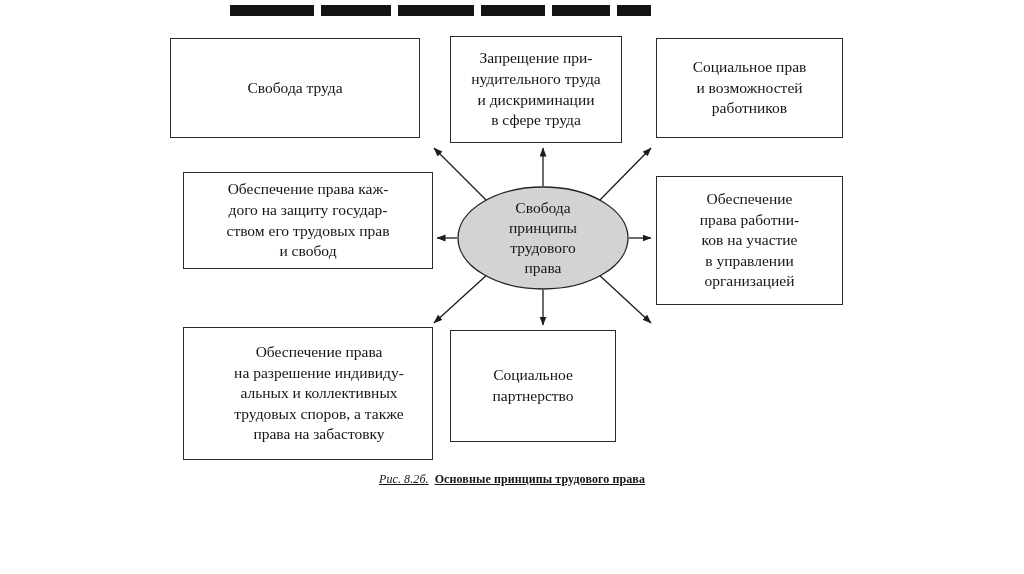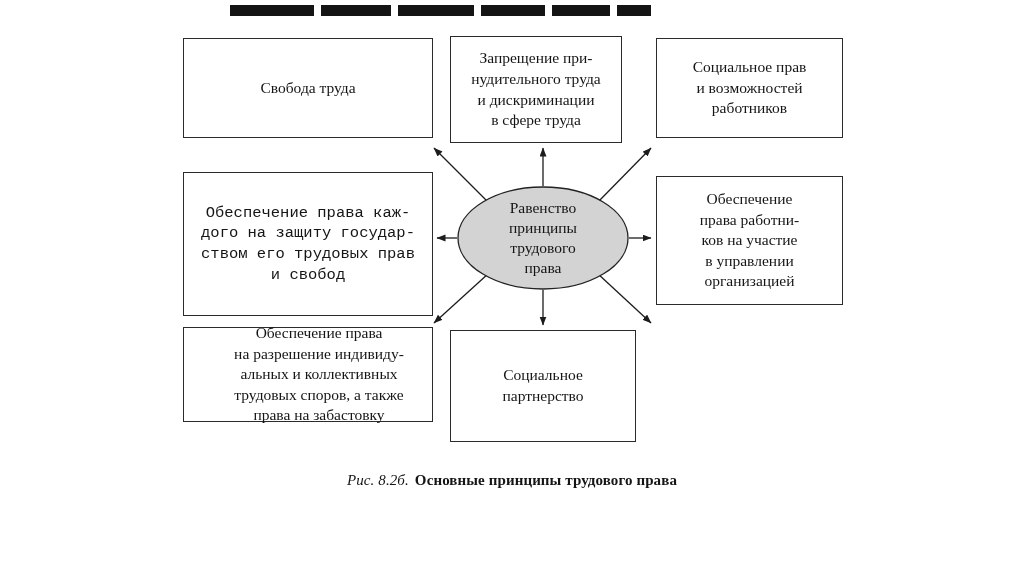--- a/index.html
+++ b/index.html
@@ -58,22 +58,23 @@
     width: 1024px;
     height: 574px;
     z-index: 1;
   }
   .caption {
     position: absolute;
     left: 0;
     top: 472px;
     width: 100%;
     text-align: center;
-    font-size: 15px;
+    font-size: 12px;
     letter-spacing: 0.1px;
+    text-decoration: underline;
   }
   .caption .prefix {
     font-style: italic;
     margin-right: 6px;
   }
   .caption .main {
     font-weight: bold;
   }
 </style>
 </head>
@@ -102,47 +103,47 @@
       <line x1="597" y1="203" x2="651" y2="148" marker-end="url(#arrow)"></line>
       <line x1="457" y1="238" x2="437" y2="238" marker-end="url(#arrow)"></line>
       <line x1="629" y1="238" x2="651" y2="238" marker-end="url(#arrow)"></line>
       <line x1="489" y1="273" x2="434" y2="323" marker-end="url(#arrow)"></line>
       <line x1="543" y1="290" x2="543" y2="325" marker-end="url(#arrow)"></line>
       <line x1="597" y1="273" x2="651" y2="323" marker-end="url(#arrow)"></line>
     </g>
     <ellipse cx="543" cy="238" rx="85" ry="51" fill="#d3d3d3" stroke="#222222" stroke-width="1.3"></ellipse>
   </svg>
 
-  <div class="center-label">Равенство
+  <div class="center-label">Свобода
 принципы
 трудового
 права</div>
 
-  <div class="box" style="left:183px; top:38px;  width:250px; height:100px;">Свобода труда</div>
+  <div class="box" style="left:170px; top:38px;  width:250px; height:100px;">Свобода труда</div>
   <div class="box" style="left:450px; top:36px;  width:172px; height:107px;">Запрещение при-
 нудительного труда
 и дискриминации
 в сфере труда</div>
   <div class="box" style="left:656px; top:38px;  width:187px; height:100px;">Социальное прав
 и возможностей
 работников</div>
-  <div class="box" style="left:183px; top:172px; width:250px; height:144px;font-family:Liberation Mono, monospace;">Обеспечение права каж-
+  <div class="box" style="left:183px; top:172px; width:250px; height:97px;">Обеспечение права каж-
 дого на защиту государ-
 ством его трудовых прав
 и свобод</div>
   <div class="box" style="left:656px; top:176px; width:187px; height:129px;">Обеспечение
 права работни-
 ков на участие
 в управлении
 организацией</div>
-  <div class="box" style="left:183px; top:327px; width:250px; height:95px;padding-left:28px;">Обеспечение права
+  <div class="box" style="left:183px; top:327px; width:250px; height:133px;padding-left:28px;">Обеспечение права
 на разрешение индивиду-
 альных и коллективных
 трудовых споров, а также
 права на забастовку</div>
-  <div class="box" style="left:450px; top:330px; width:186px; height:112px;">Социальное
+  <div class="box" style="left:450px; top:330px; width:166px; height:112px;">Социальное
 партнерство</div>
 
   <div class="caption">
     <span class="prefix">Рис. 8.2б.</span><span class="main">Основные принципы трудового права</span>
   </div>
 
 </div>
 
 </body></html>

